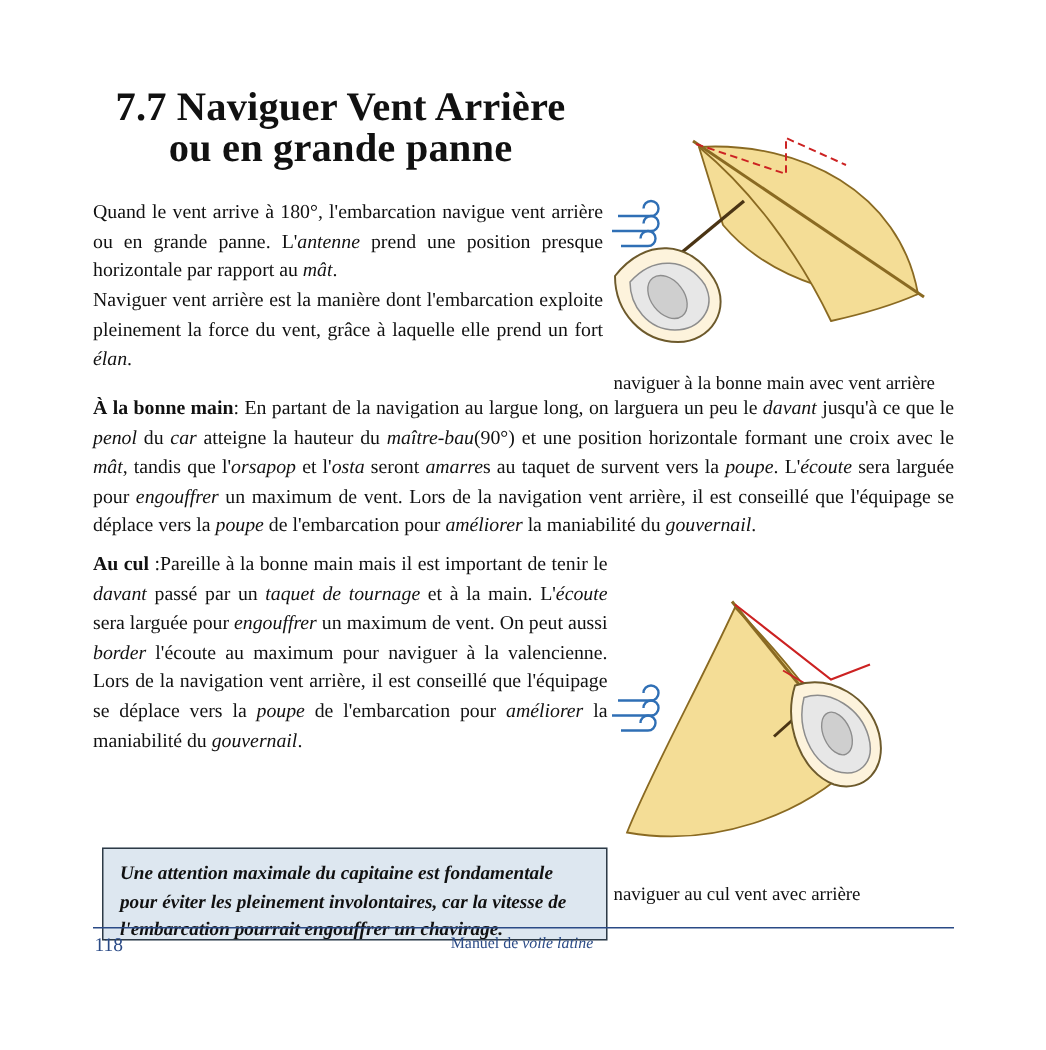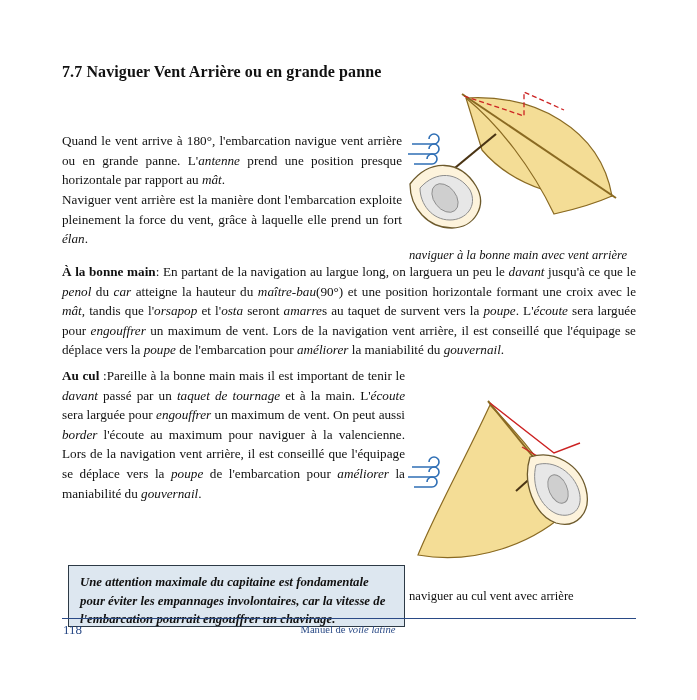--- a/index.html
+++ b/index.html
@@ -24,24 +24,25 @@
   }
 
   
   .heading {
     position: absolute;
     left: 62px;
     top: 58px;
     width: 330px;
     font-family: "Liberation Serif", serif;
     font-weight: bold;
-    font-size: 16px;
+    font-size: 27px;
     line-height: 27px;
     letter-spacing: 0.1px;
     color: #111111;
+    text-align: center;
   }
 
   
   .para {
     position: absolute;
     font-size: 13.2px;
     line-height: 19.6px;
     text-align: justify;
     color: #111111;
   }
@@ -73,21 +74,20 @@
   .caption {
     position: absolute;
     font-size: 12.6px;
     line-height: 17px;
     color: #111111;
   }
   .cap1 {
     left: 409px;
     top: 247px;
     width: 230px;
-    font-style: italic;
   }
   .cap2 {
     left: 409px;
     top: 588px;
     width: 240px;
   }
 
   
   .callout {
     position: absolute;
@@ -211,21 +211,21 @@
         <path d="M8 72 h22 a5 5 0 1 0 -5 -5"></path>
         <path d="M4 82 h26 a5 5 0 1 0 -5 -5"></path>
         <path d="M10 92 h18 a5 5 0 1 0 -5 -5"></path>
       </g>
     </svg>
   </div>
   <div class="caption cap2">naviguer au cul  vent avec arrière</div>
 
   <div class="callout">
     <div class="callout-text">Une attention maximale du capitaine est fondamentale</div>
-    <div class="callout-text">pour éviter les empannages involontaires, car la vitesse de</div>
+    <div class="callout-text">pour éviter les pleinement involontaires, car la vitesse de</div>
     <div class="callout-text">l'embarcation pourrait engouffrer un chavirage.</div>
   </div>
 
   <div class="footer-rule"></div>
   <div class="folio">118</div>
   <div class="footer-center">
     <span>Manuel de </span><i>voile latine</i>
   </div>
 
 </div>

